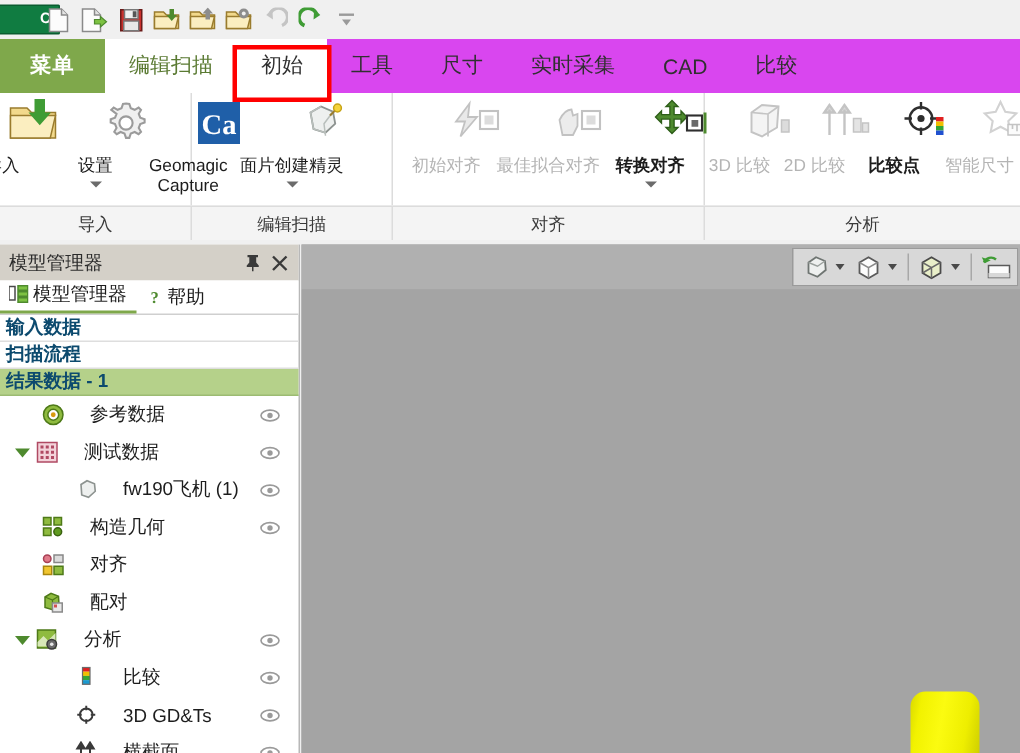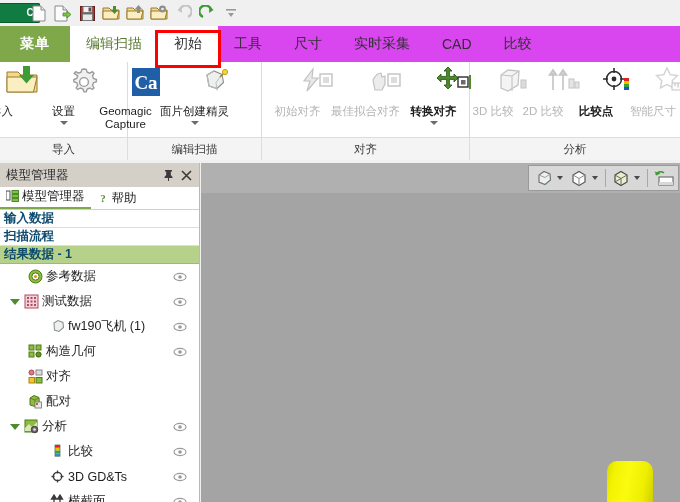--- a/index.html
+++ b/index.html
@@ -70,21 +70,21 @@
   .sec{height:18px;display:flex;align-items:center;padding-left:4px;font-size:12.5px;
        font-weight:bold;color:#0c4a6e;border-bottom:1px solid #dedede;box-sizing:border-box;}
   .sec.hl{background:#b5d18a;border-bottom:1px solid #9cbb72;}
 
   .tree{position:relative;}
   .trow{height:25px;display:flex;align-items:center;position:relative;font-size:12.5px;color:#1d1d1d;}
   .twist{width:14px;display:flex;align-items:center;justify-content:center;}
   .tri{width:0;height:0;border-left:5px solid transparent;border-right:5px solid transparent;
        border-top:6px solid #4e8a2e;}
   .tico{width:18px;display:flex;align-items:center;justify-content:center;}
-  .tlbl{margin-left:2px;white-space:nowrap;}
+  .tlbl{margin-left:16px;white-space:nowrap;}
   .eye{position:absolute;left:172px;width:16px;display:flex;align-items:center;justify-content:center;}
 
   
   .viewport{position:absolute;left:201px;top:163px;width:479px;height:339px;background:#a0a0a0;}
   .vp-toolstrip{position:absolute;left:0;top:0;width:479px;height:30px;background:#b0b0b0;}
   .vp-toolbar{position:absolute;left:327px;top:2px;height:26px;background:#d8d8d8;
               border:1px solid #9a9a9a;display:flex;align-items:center;padding:0 3px;box-sizing:border-box;}
   .vp-tb-item{display:flex;align-items:center;height:22px;}
   .vp-tb-ico{width:24px;height:22px;display:flex;align-items:center;justify-content:center;}
   .vp-caret{width:0;height:0;border-left:3.5px solid transparent;border-right:3.5px solid transparent;

